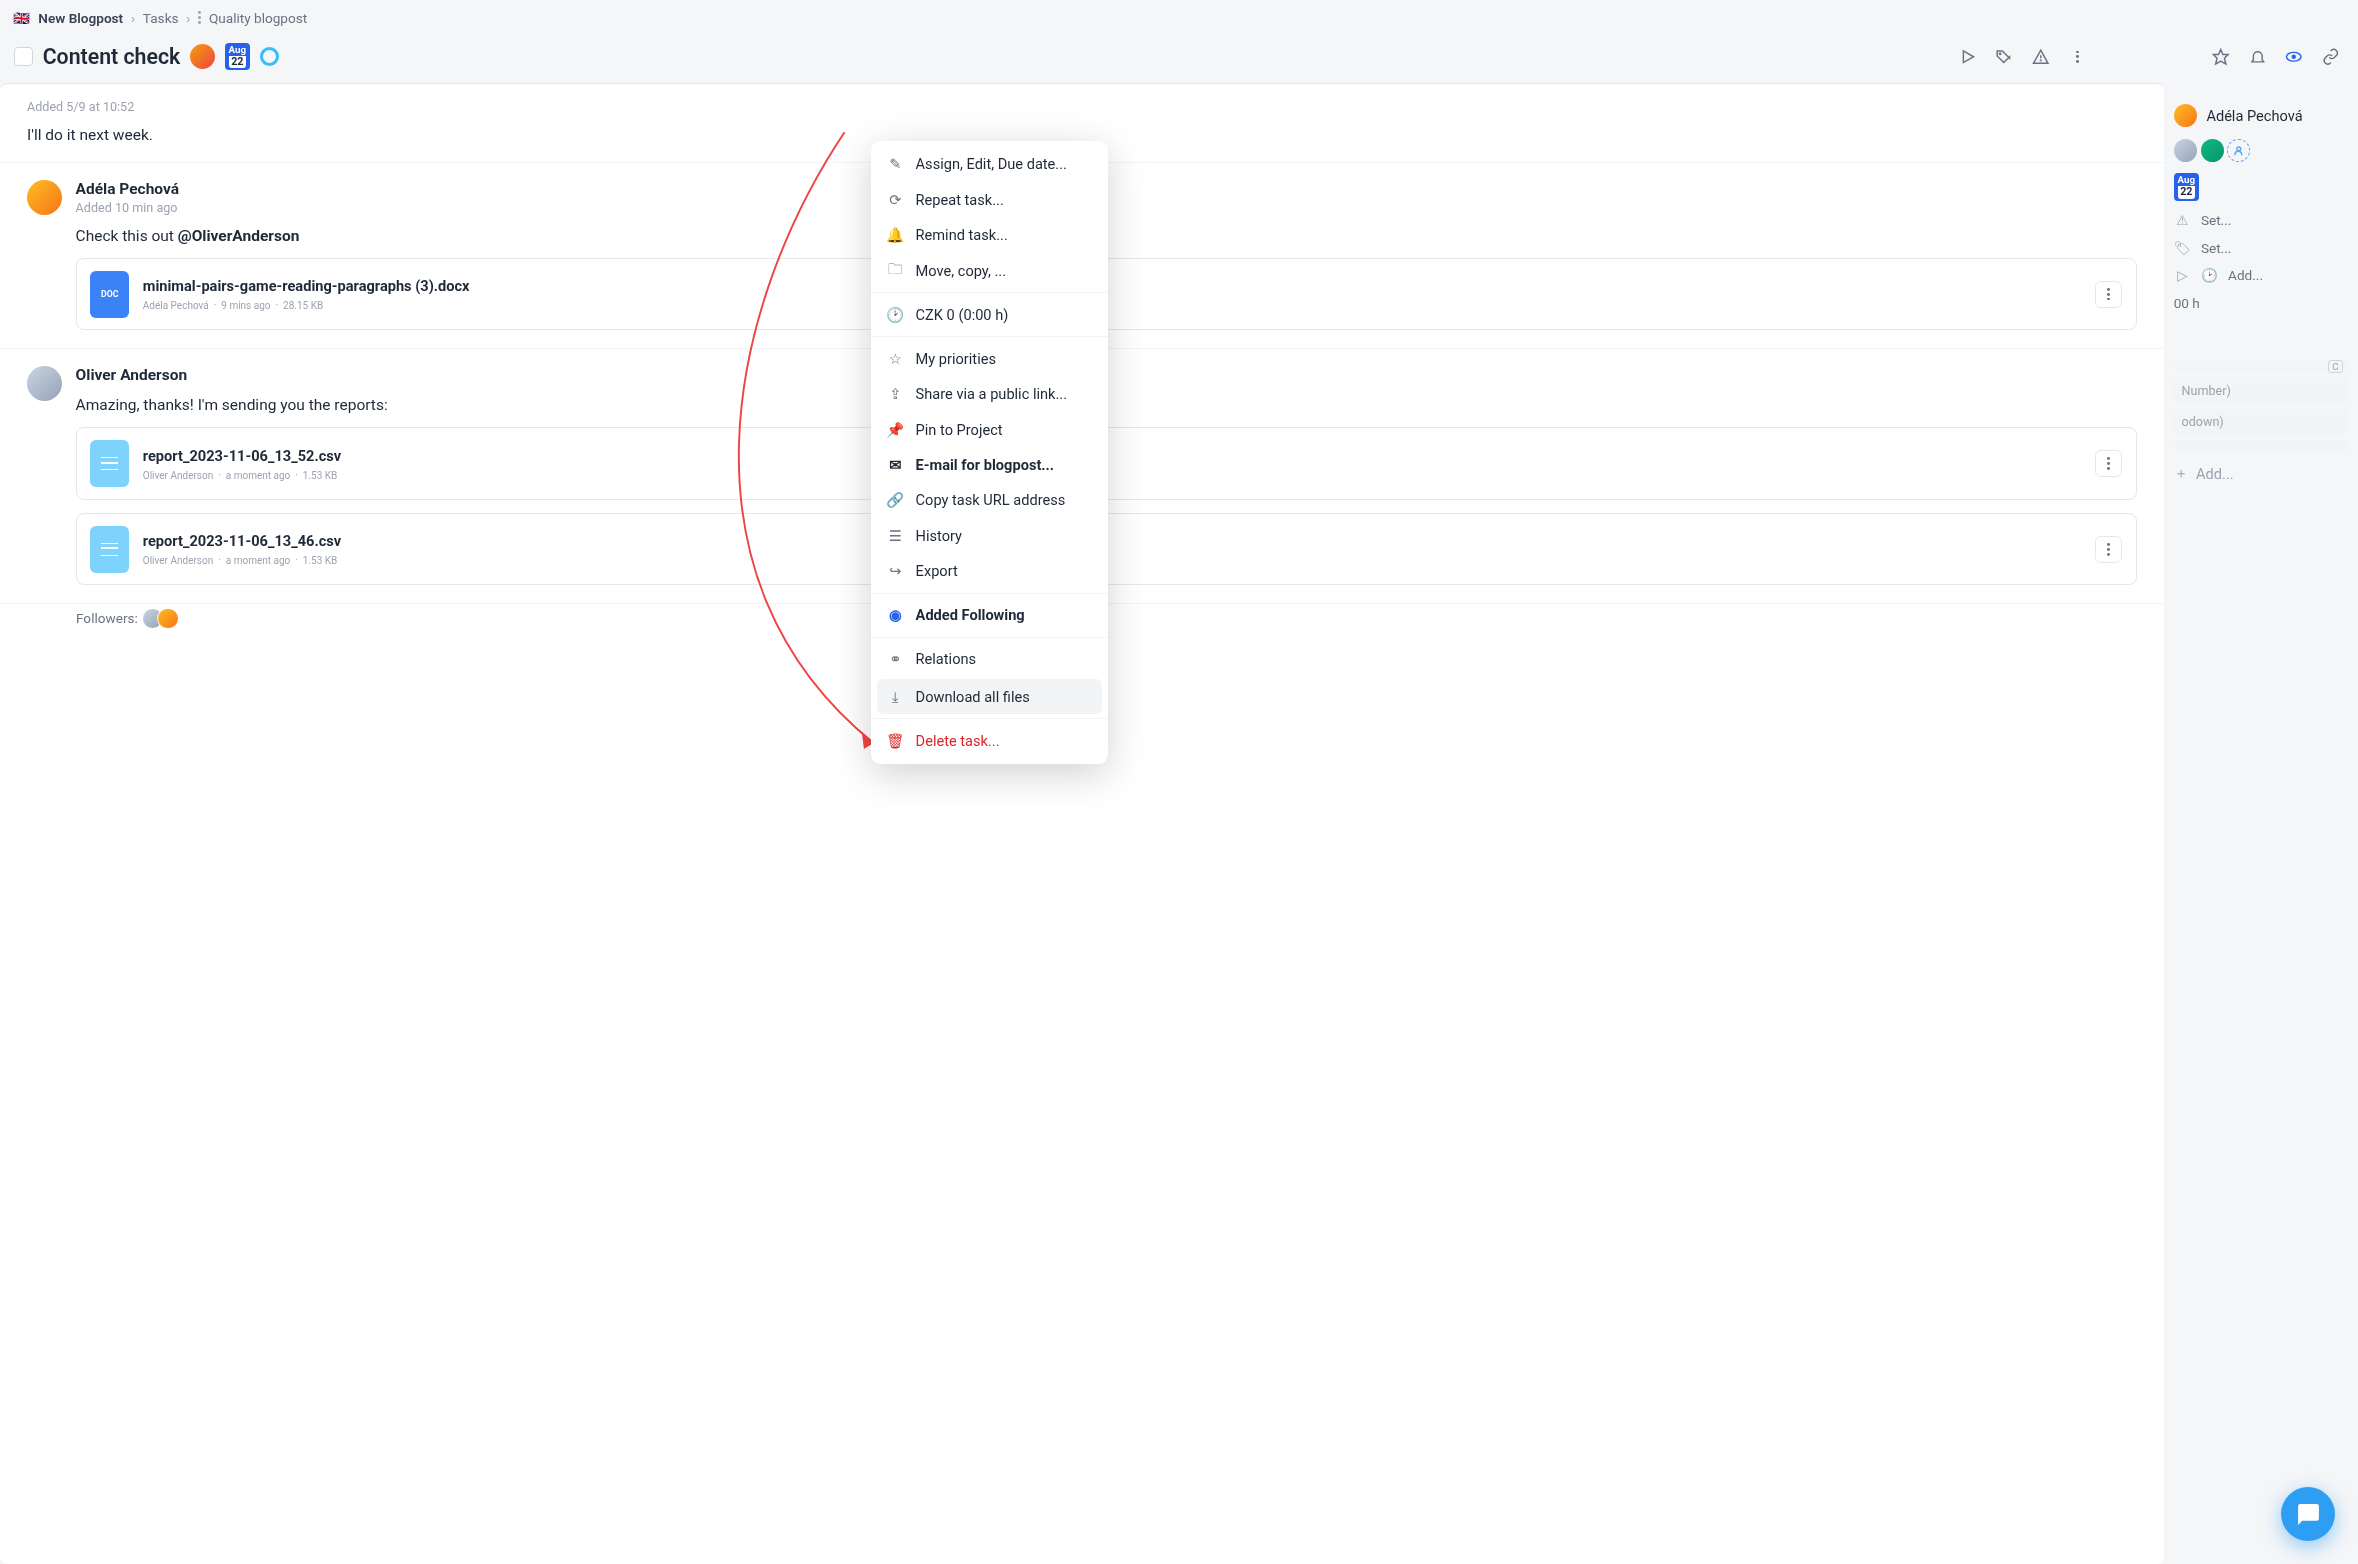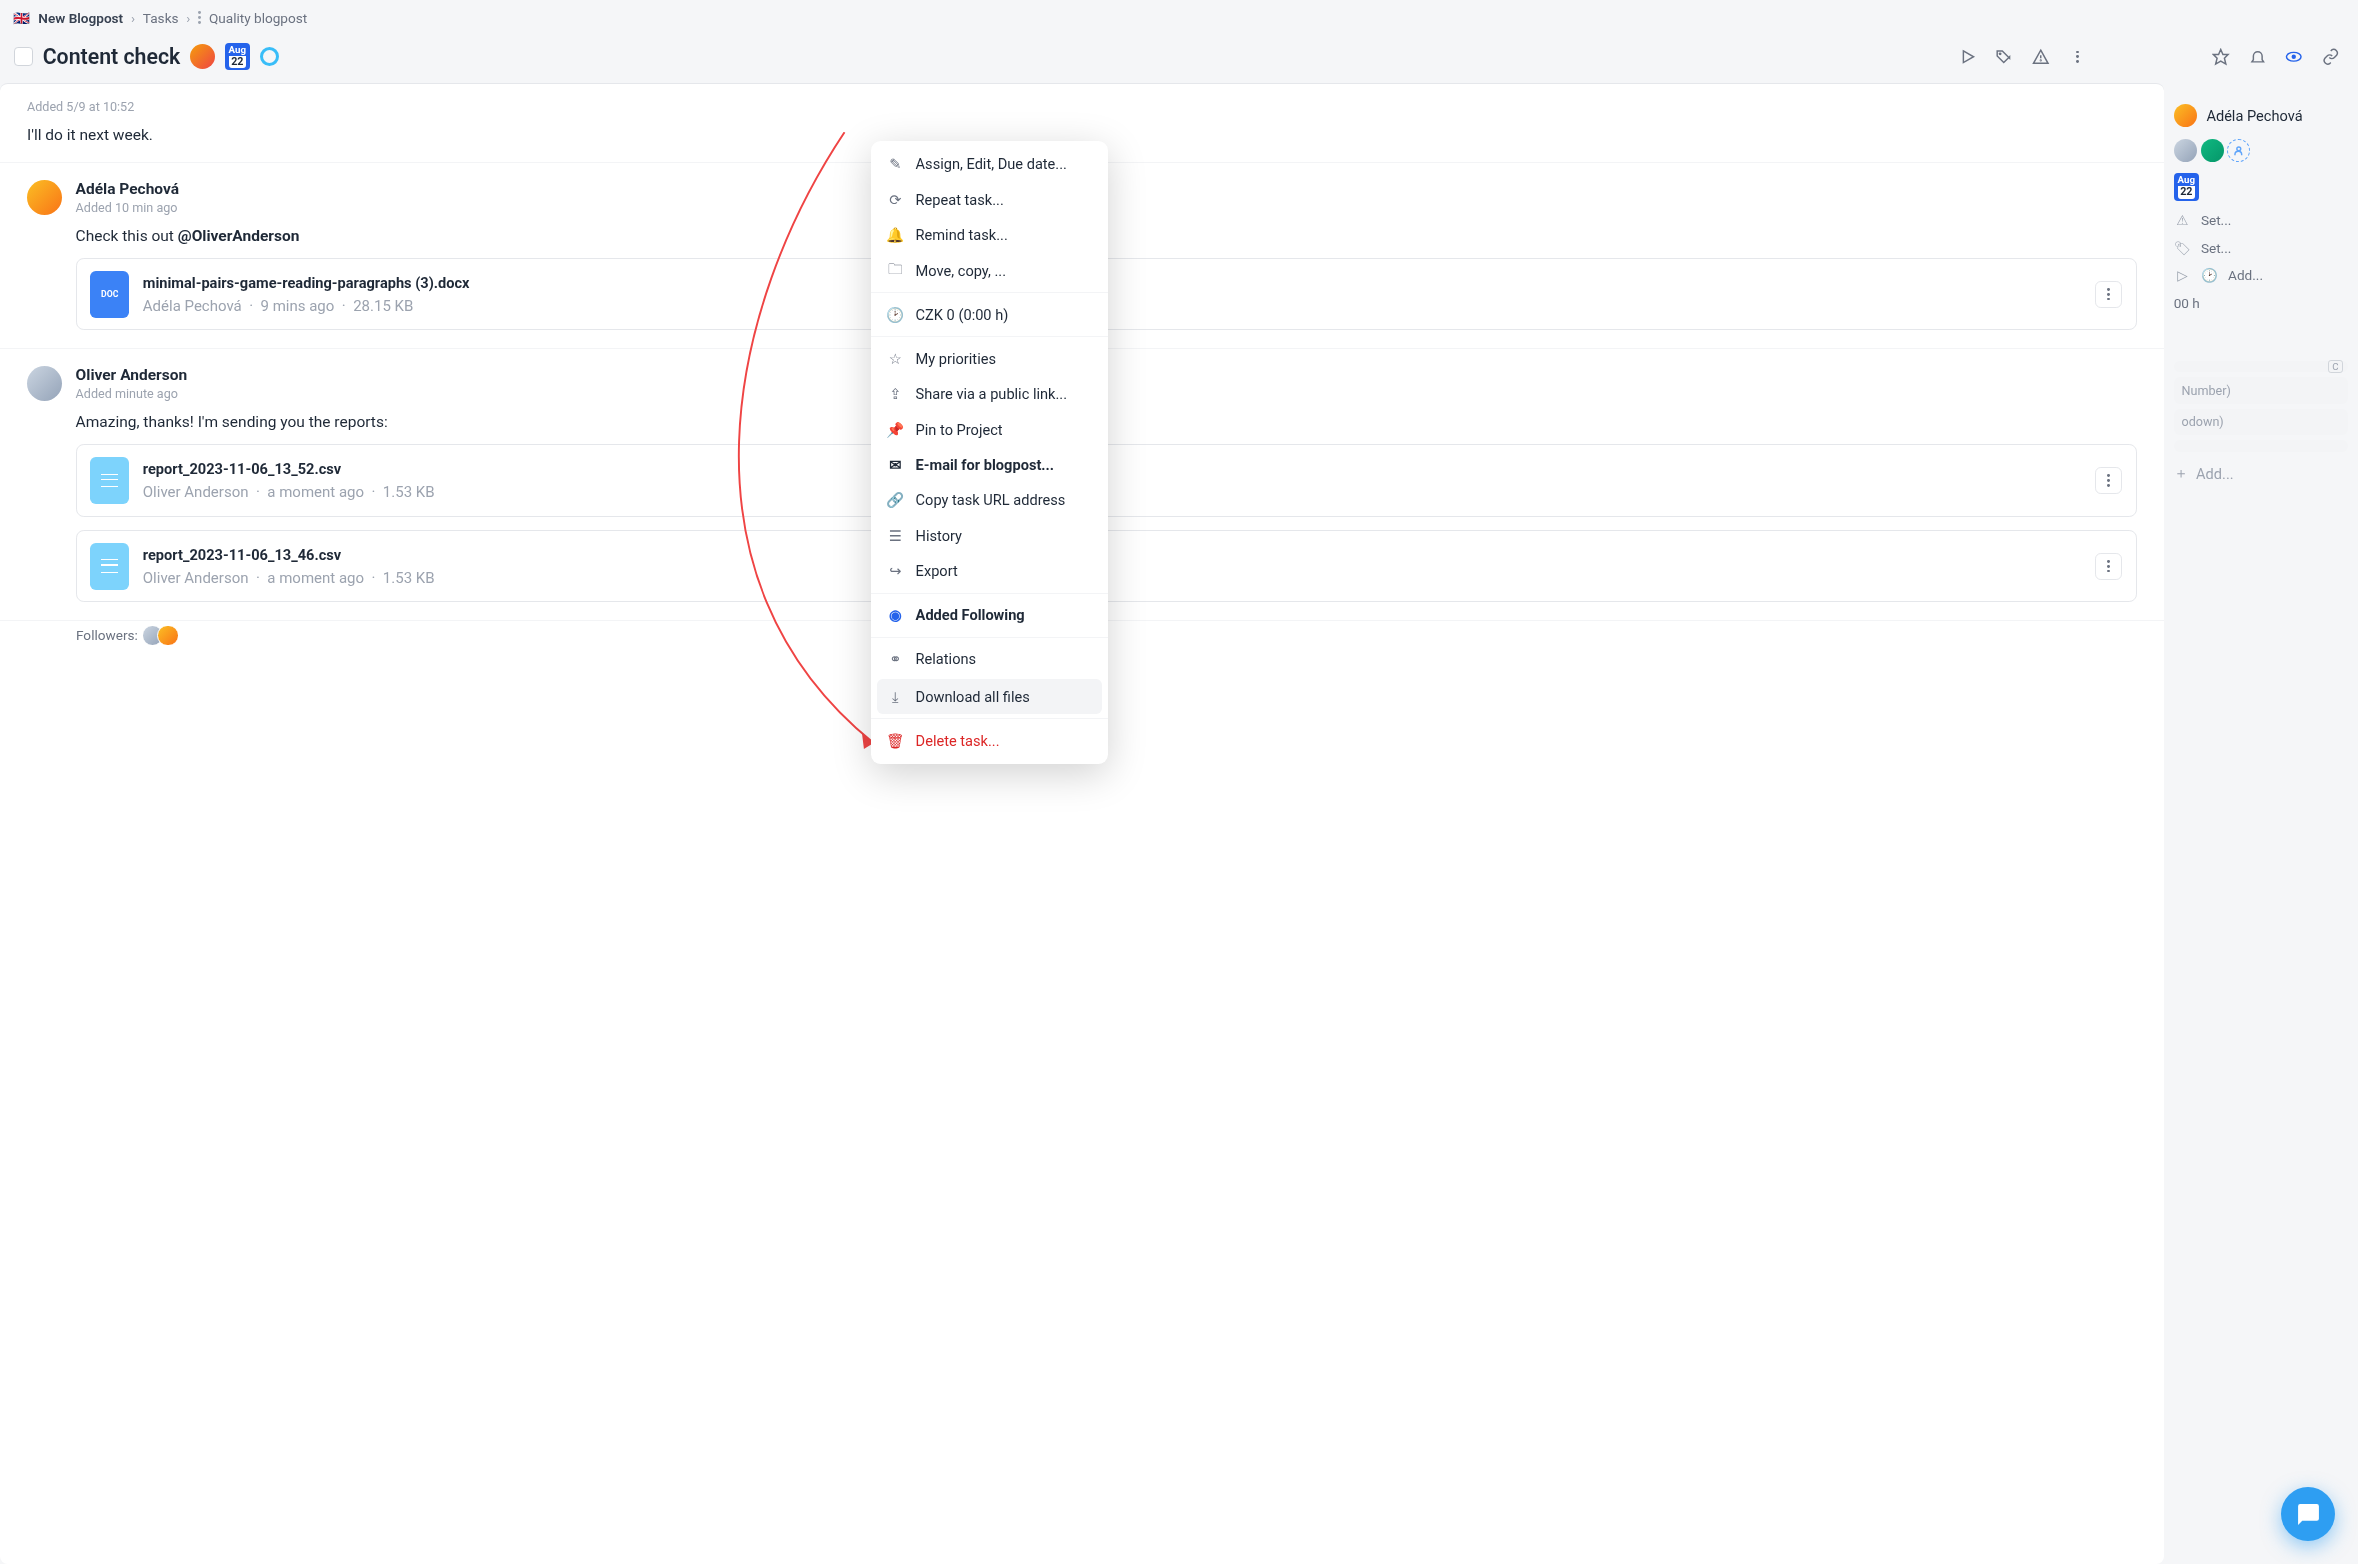--- a/index.html
+++ b/index.html
@@ -31,21 +31,21 @@
 .comment .meta { color: #9ca3af; font-size: 12.6px; margin-top: 1.9px; }
 .comment .txt { margin-top: 11.6px; font-size: 15.5px; color: #1f2937; }
 .mention { font-weight: 700; }
 .attach { display: flex; align-items: center; gap: 13.6px; border: 1px solid #e5e7eb; border-radius: 7.8px; padding: 11.6px 13.6px; margin-top: 13.6px; position: relative; }
 .attach .ficon { width: 39px; height: 47px; border-radius: 5.8px; display: flex; align-items: center; justify-content: center; color: #fff; font-size: 8.7px; font-weight: 700; flex-shrink: 0; }
 .attach .ficon.doc { background: #3b82f6; }
 .attach .ficon.csv { background: #7dd3fc; }
 .attach .ficon.csv .lines { width: 17.5px; height: 13.6px; border-top: 1.9px solid #fff; border-bottom: 1.9px solid #fff; position: relative; }
 .attach .ficon.csv .lines::before { content: ""; position: absolute; top: 3.9px; left: 0; right: 0; height: 1.9px; background: #fff; }
 .attach .fname { font-weight: 700; font-size: 14.6px; color: #1f2937; }
-.attach .fmeta { color: #9ca3af; font-size: 15px; margin-top: 5px; }
+.attach .fmeta { color: #9ca3af; font-size: 10px; margin-top: 5px; }
 .attach .dots { margin-left: auto; width: 27px; height: 27px; border: 1px solid #e5e7eb; border-radius: 5.8px; display: flex; align-items: center; justify-content: center; color: #6b7280; }
 .newcomment { display: flex; gap: 13.6px; padding: 17.5px 27px; align-items: flex-start; }
 .newcomment .inputwrap { flex: 1; border: 1px solid #e5e7eb; border-radius: 7.8px; padding: 11.6px 13.6px; display: flex; align-items: center; gap: 9.7px; color: #9ca3af; font-size: 15.5px; }
 .followers { padding: 3.9px 27px 0 76px; display: flex; align-items: center; gap: 9.7px; color: #6b7280; font-size: 13.6px; }
 .followers .avs { display: flex; }
 .followers .avs .avatar { margin-left: -5.8px; border: 1.9px solid #fff; }
 .side { width: 194px; padding: 15.5px 9.7px; }
 .side .row { display: flex; align-items: center; gap: 9.7px; color: #6b7280; padding: 5.8px 0; font-size: 13.6px; }
 .side .row .avatar { width: 23px; height: 23px; }
 .side .row .dashcircle { width: 23px; height: 23px; border: 1.9px dashed #60a5fa; border-radius: 50%; display: flex; align-items: center; justify-content: center; color: #60a5fa; }
@@ -175,21 +175,20 @@
                 </span>
               </div>
           </div>
         </div>
       </div>
 
       <div class="comment">
         <span class="avatar lg" style="background:linear-gradient(135deg,#cbd5e1,#94a3b8)"></span>
         <div class="body">
           <div class="who">Oliver Anderson</div>
-          <div class="meta">Added minute ago</div>
           <div class="txt">Amazing, thanks! I'm sending you the reports:</div>
           <div class="attach">
             <div class="ficon csv">
                 <div class="lines"></div>
               </div>
             <div>
               <div class="fname">report_2023-11-06_13_52.csv</div>
               <div class="fmeta"><span>Oliver Anderson</span> &nbsp;·&nbsp; <span>a moment ago</span> &nbsp;·&nbsp; <span>1.53 KB</span></div>
             </div>
             <div class="dots">

